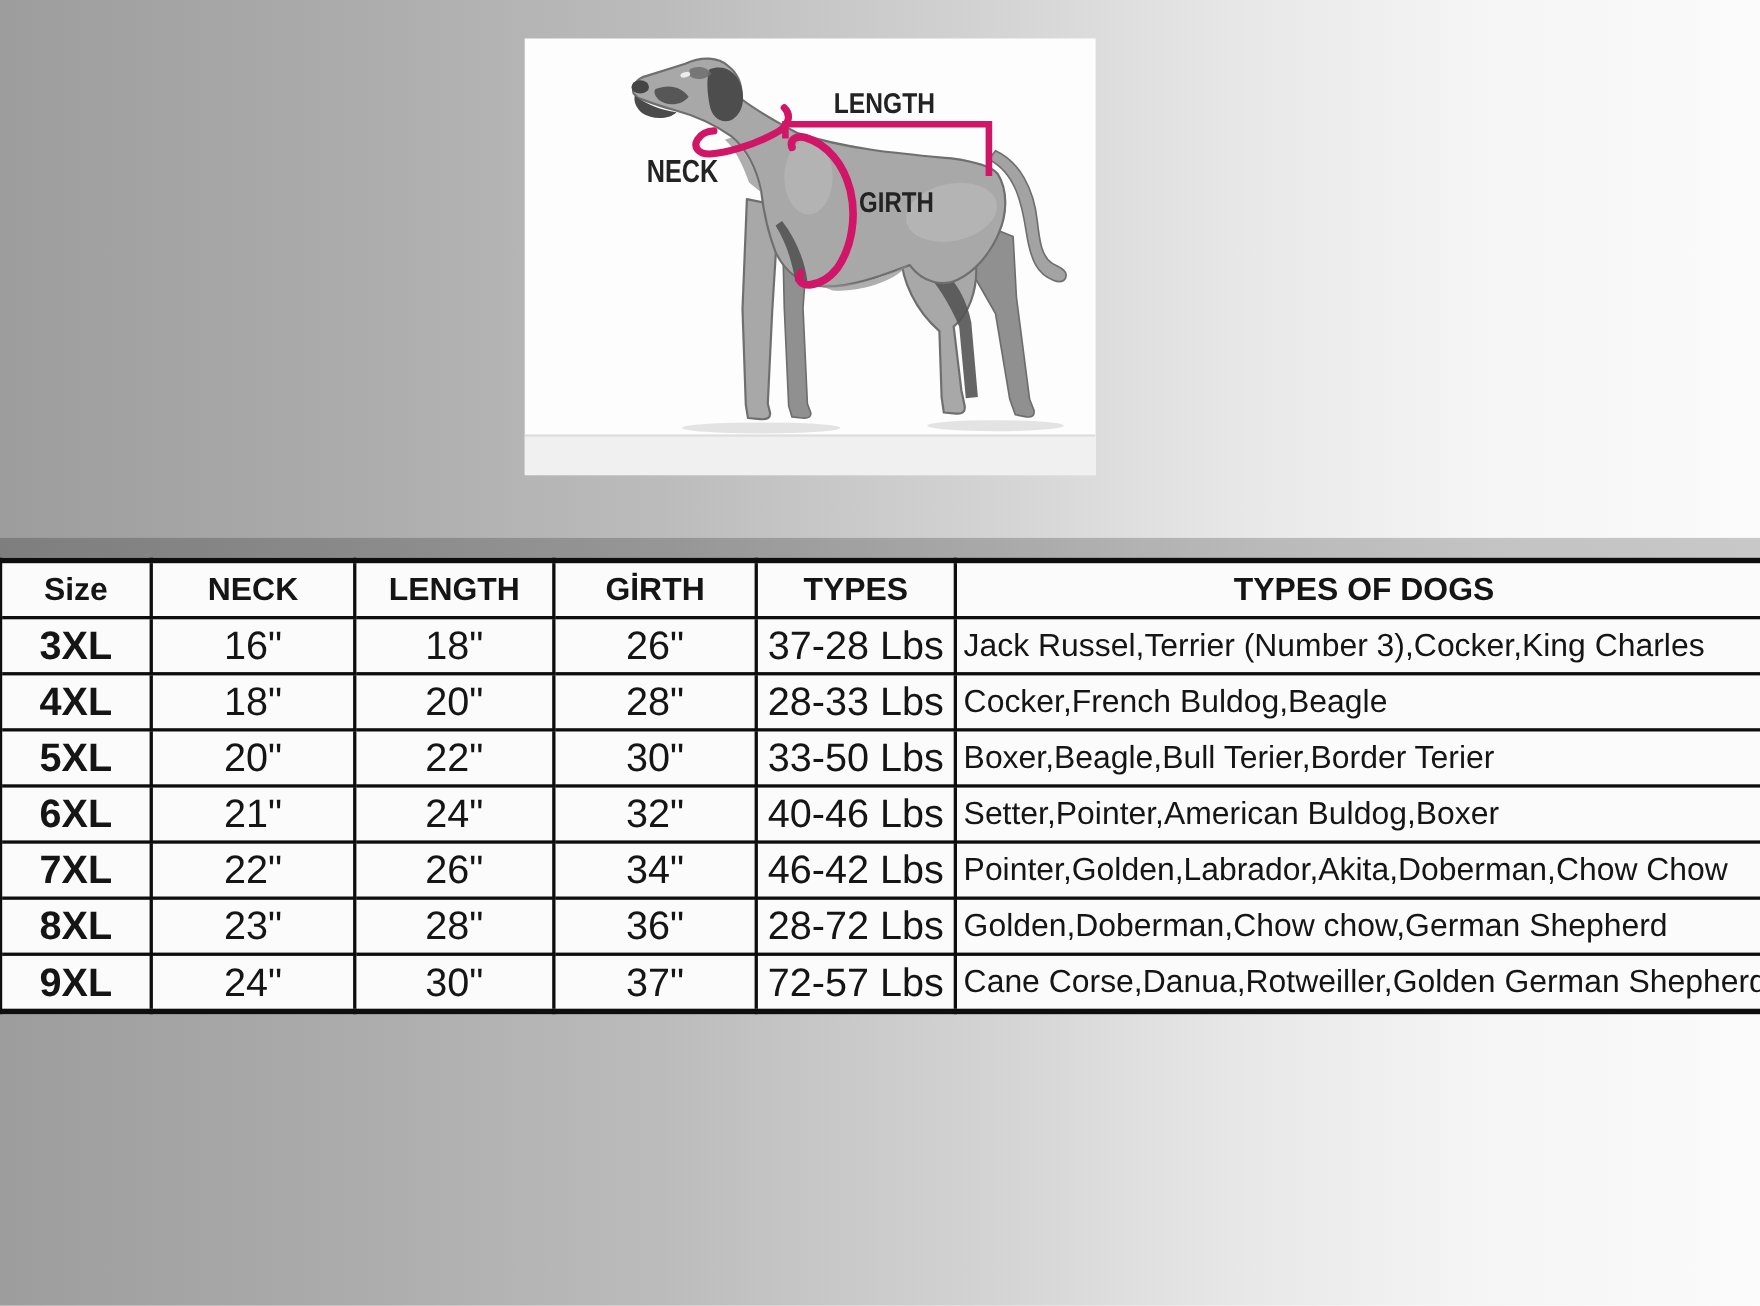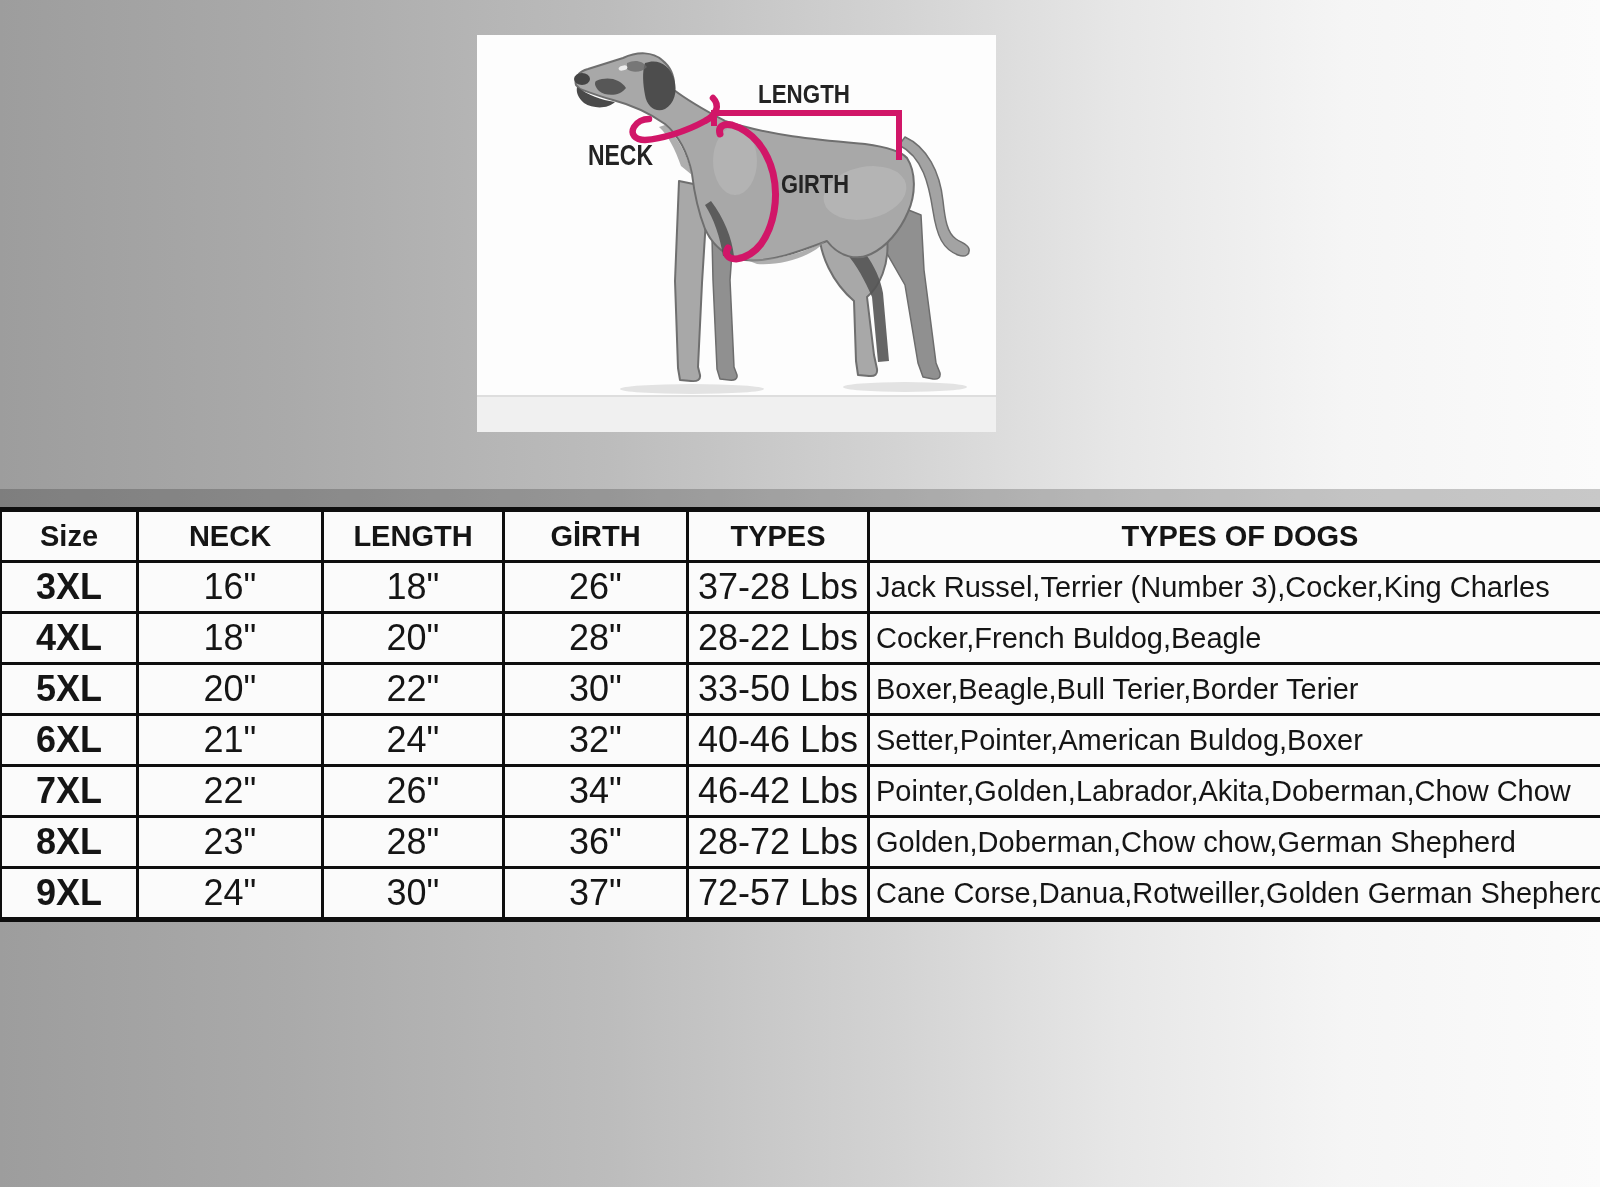--- a/index.html
+++ b/index.html
@@ -111,21 +111,21 @@
       <td>18"</td>
       <td>26"</td>
       <td>37-28 Lbs</td>
       <td class="types-cell">Jack Russel,Terrier (Number 3),Cocker,King Charles</td>
     </tr>
     <tr>
       <td class="size-cell">4XL</td>
       <td>18"</td>
       <td>20"</td>
       <td>28"</td>
-      <td>28-22 Lbs</td>
+      <td>28-33 Lbs</td>
       <td class="types-cell">Cocker,French Buldog,Beagle</td>
     </tr>
     <tr>
       <td class="size-cell">5XL</td>
       <td>20"</td>
       <td>22"</td>
       <td>30"</td>
       <td>33-50 Lbs</td>
       <td class="types-cell">Boxer,Beagle,Bull Terier,Border Terier</td>
     </tr>

